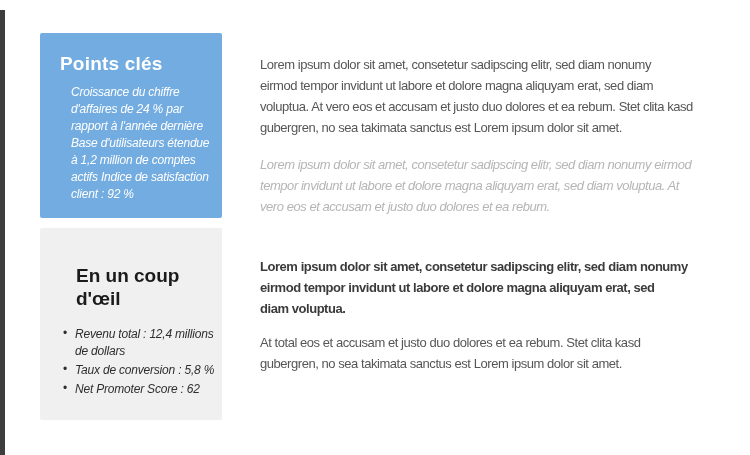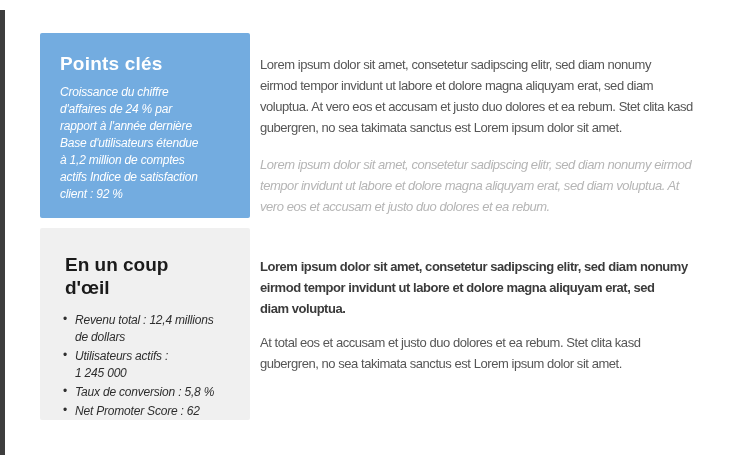--- a/index.html
+++ b/index.html
@@ -10,43 +10,43 @@
     overflow: hidden;
     font-family: "Liberation Sans", sans-serif;
   }
   .edge-bar {
     position: absolute; left: 0; top: 10px;
     width: 5px; height: 445px;
     background: #3d3d3d;
   }
   .card {
     position: absolute;
-    left: 40px; width: 210px;
+    left: 40px; width: 182px;
     border-radius: 2px;
     box-sizing: border-box;
     padding: 20px 16px 0 20px;
   }
   .card.highlights { top: 33px; height: 185px; }
   .card.glance    { top: 228px; height: 192px; }
   .hl-title {
     margin: 0;
     font-size: 19px; line-height: 22px;
     font-weight: 700; color: #ffffff;
     letter-spacing: 0.2px;
   }
   .hl-quote {
-    margin: 9px 0 0 0;
+    margin: 9px 0 0 11px;
     font-style: italic;
     font-size: 12px; line-height: 17px;
     color: #ffffff;
     letter-spacing: -0.2px;
     white-space: pre;
   }
   .gl-title {
-    margin: 5px;
+    margin: 16px;
     font-size: 19px; line-height: 23px;
     font-weight: 700; color: #1b1b1b;
     white-space: pre-line;
   }
   .gl-list {
     list-style: none;
     margin: 13px 0 0 3px; padding: 0;
     font-style: italic;
     font-size: 12px; line-height: 17px;
     color: #2e2e2e;
@@ -91,22 +91,20 @@
 actifs Indice de satisfaction
 client : 92 %</div>
 </section>
 
 <section class="card glance" style="background:#f0f0f0">
   <h2 class="gl-title">En un coup
 d'œil</h2>
   <ul class="gl-list">
     <li>Revenu total : 12,4 millions
 de dollars</li>
-    <li>Utilisateurs actifs :
-1 245 000</li>
     <li>Taux de conversion : 5,8 %</li>
     <li>Net Promoter Score : 62</li>
   </ul>
 </section>
 
 <p class="par p1">Lorem ipsum dolor sit amet, consetetur sadipscing elitr, sed diam nonumy
 eirmod tempor invidunt ut labore et dolore magna aliquyam erat, sed diam
 voluptua. At vero eos et accusam et justo duo dolores et ea rebum. Stet clita kasd
 gubergren, no sea takimata sanctus est Lorem ipsum dolor sit amet.</p>
 

